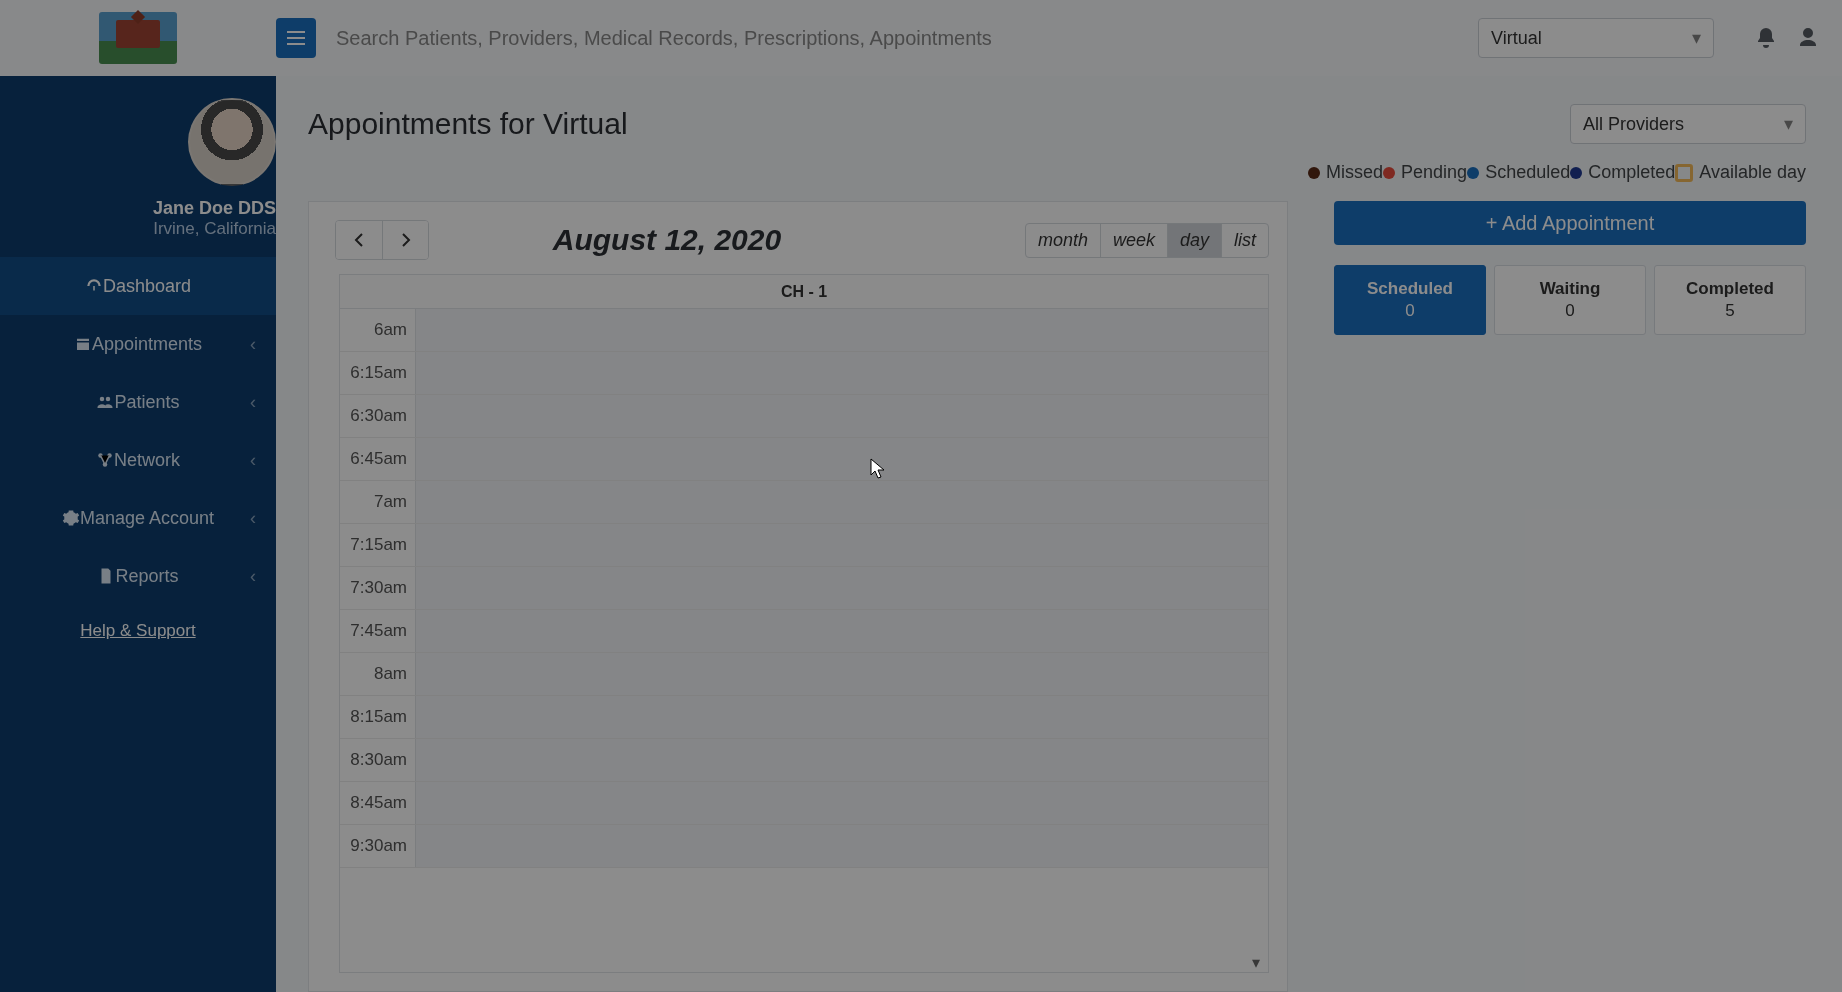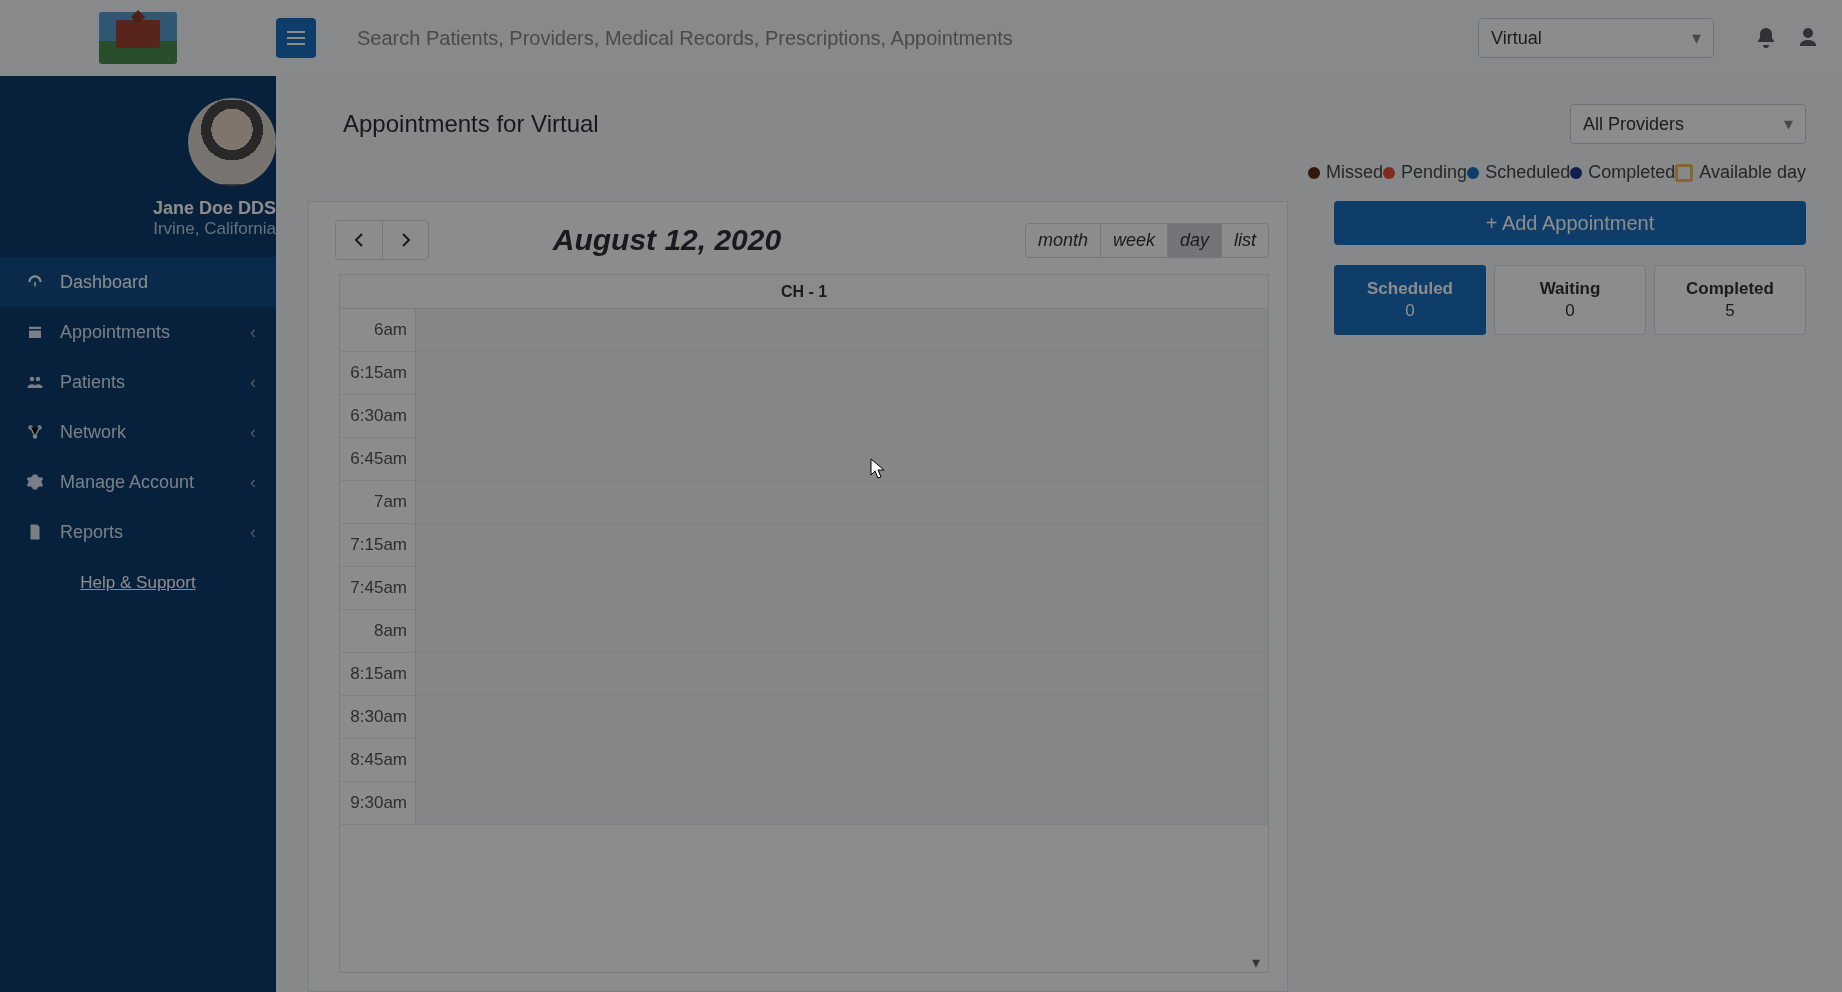--- a/index.html
+++ b/index.html
@@ -10,48 +10,48 @@
   .topbar { height:76px; display:flex; align-items:center; padding:0 22px 0 0; background:#f7f9fb; }
   .logo-box { width:276px; display:flex; align-items:center; justify-content:center; }
   .logo { width:78px; height:52px; border-radius:3px; display:flex; align-items:center; justify-content:center; position:relative;
           background:linear-gradient(#5aa0d0 55%,#4a8f50 55%); }
   .logo:before{content:"";position:absolute;width:44px;height:28px;background:#9e4434;top:8px;border-radius:2px;}
   .logo:after{content:"";position:absolute;width:10px;height:10px;background:#8e3c2a;top:0;left:34px;transform:rotate(45deg);}
 
   .menu-toggle { width:40px; height:40px; border-radius:4px; background:#1a6fbf; display:flex; align-items:center; justify-content:center; margin-right:20px; cursor:pointer; }
   .menu-toggle svg { width:18px; height:14px; }
   .search { flex:1; }
-  .search input { width:100%; border:none; outline:none; background:transparent; font-size:20px; color:#555;margin-left:21px; }
+  .search input { width:100%; border:none; outline:none; background:transparent; font-size:20px; color:#555; }
   .search input::placeholder { color:#888; }
 
   .loc-select { width:236px; height:40px; border:1px solid #ccd2d8; border-radius:4px; background:#fff; display:flex; align-items:center; padding:0 12px; font-size:18px; cursor:pointer; margin-right:22px; }
   .loc-select .caret { margin-left:auto; opacity:.6; }
 
   .top-icn { width:24px; height:24px; color:#565c63; margin-left:18px; cursor:pointer; }
 
   
   .main { flex:1; display:flex; min-height:0; }
   .sidebar { width:276px; background:#0d3c6d; color:#e6eef7; display:flex; flex-direction:column; }
   .profile { display:flex; flex-direction:column; align-items:flex-end; padding:22px 0 18px; }
   .avatar { width:88px; height:88px; border-radius:50%; overflow:hidden; background:radial-gradient(circle at 50% 35%,#e8d6c6 0 30%,#4a4a4a 30% 45%,#d9d2c8 45% 100%); border:2px solid rgba(255,255,255,.15); }
   .uname { margin-top:12px; font-size:18px; font-weight:600; color:#fff; }
   .uloc  { font-size:17px; color:#b8cde4; }
 
   .nav { display:flex; flex-direction:column; }
-  .nav-item { height:50px; display:flex; align-items:center; padding:0 26px; cursor:pointer; gap:16px; font-size:18px; color:#dbe8f5; position:relative; }
+  .nav-item { height:58px; display:flex; align-items:center; padding:0 26px; cursor:pointer; font-size:18px; color:#dbe8f5; position:relative;justify-content:center; }
   .nav-item.active { background:#114d88; color:#fff; }
   .nav-item .chev { position:absolute; right:20px; opacity:.6; }
   .nav-icn { width:18px; height:18px; flex:none; }
 
   .support { text-align:center; margin-top:16px; }
   .support a { color:#fff; text-decoration:underline; font-size:17px; }
 
   .content { flex:1; padding:28px 36px 0 32px; display:flex; flex-direction:column; overflow:hidden; }
   .row1{ display:flex; align-items:center; }
-  .page-title{ font-size:24px; font-weight:500; color:#2b2f33;margin-left:35px; }
+  .page-title{ font-size:30px; font-weight:500; color:#2b2f33; }
   .prov-select{ margin-left:auto; width:236px; height:40px; border:1px solid #ccd2d8; border-radius:4px; background:#fff; display:flex; align-items:center; padding:0 12px; font-size:18px; cursor:pointer;}
   .prov-select .caret{margin-left:auto;opacity:.6;}
 
   .legend{ display:flex; justify-content:flex-end; margin-top:18px; font-size:18px; color:#424648; align-items:center;}
   .dot{ width:12px;height:12px;border-radius:50%; display:inline-block; margin-right:6px; vertical-align:middle;}
   .sq { width:18px;height:18px;display:inline-block;border:3px solid #f4bb5a;border-radius:3px;margin-right:6px; vertical-align:middle;}
 
   .panels{ flex:1; display:flex; gap:46px; margin-top:18px; min-height:0;}
   .cal-card{ flex:1; background:#fff; border:1px solid #e2e6ea; box-shadow:0 1px 0 rgba(0,0,0,.02); padding:18px 8px 8px; display:flex; flex-direction:column; min-height:0;}
   .cal-head{ display:flex; align-items:center; padding:0 10px 14px 18px;font-style:italic;}
@@ -243,20 +243,24 @@
                 </div>
                 <div class="slot">
                   <div class="slot-time">7am</div>
                   <div class="slot-area"></div>
                 </div>
                 <div class="slot">
                   <div class="slot-time">7:15am</div>
                   <div class="slot-area"></div>
                 </div>
                 <div class="slot">
+                  <div class="slot-time">7:30am</div>
+                  <div class="slot-area"></div>
+                </div>
+                <div class="slot">
                   <div class="slot-time">7:45am</div>
                   <div class="slot-area"></div>
                 </div>
                 <div class="slot">
                   <div class="slot-time">8am</div>
                   <div class="slot-area"></div>
                 </div>
                 <div class="slot">
                   <div class="slot-time">8:15am</div>
                   <div class="slot-area"></div>

